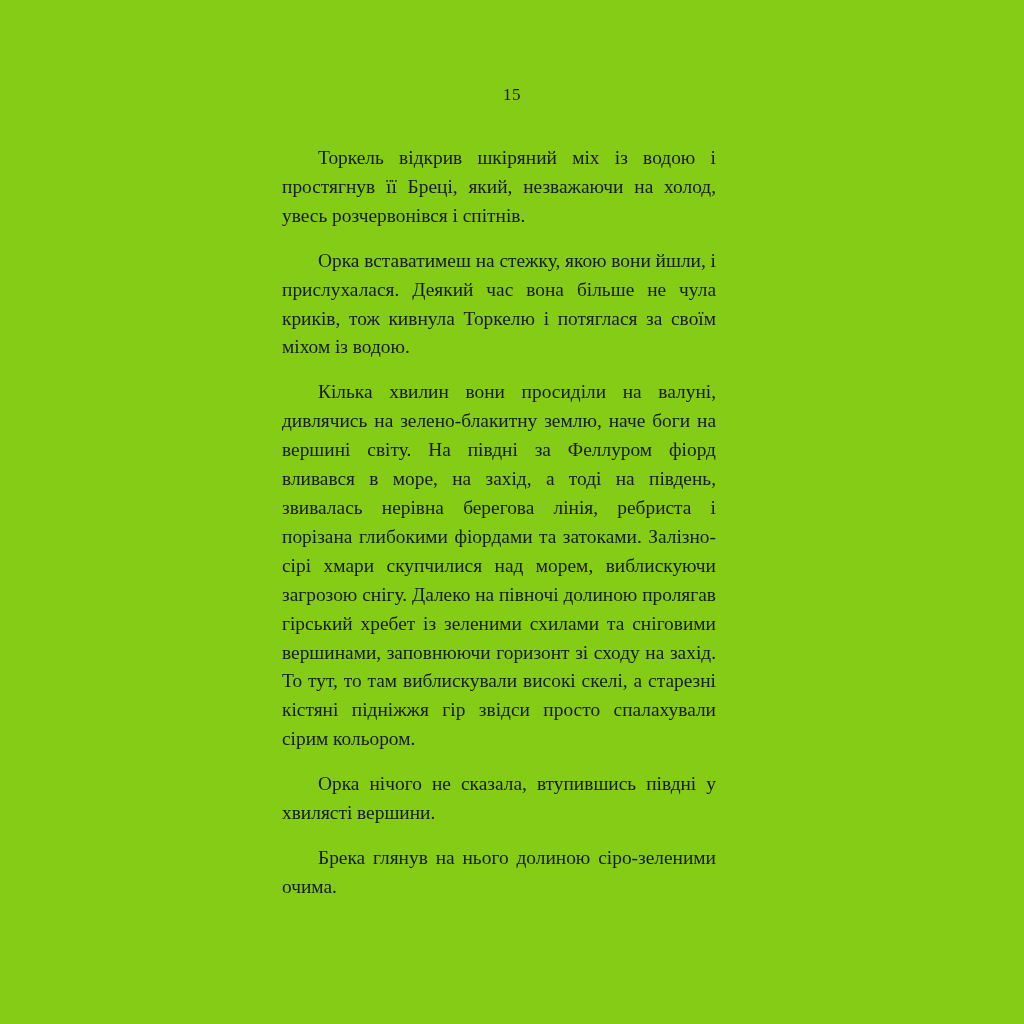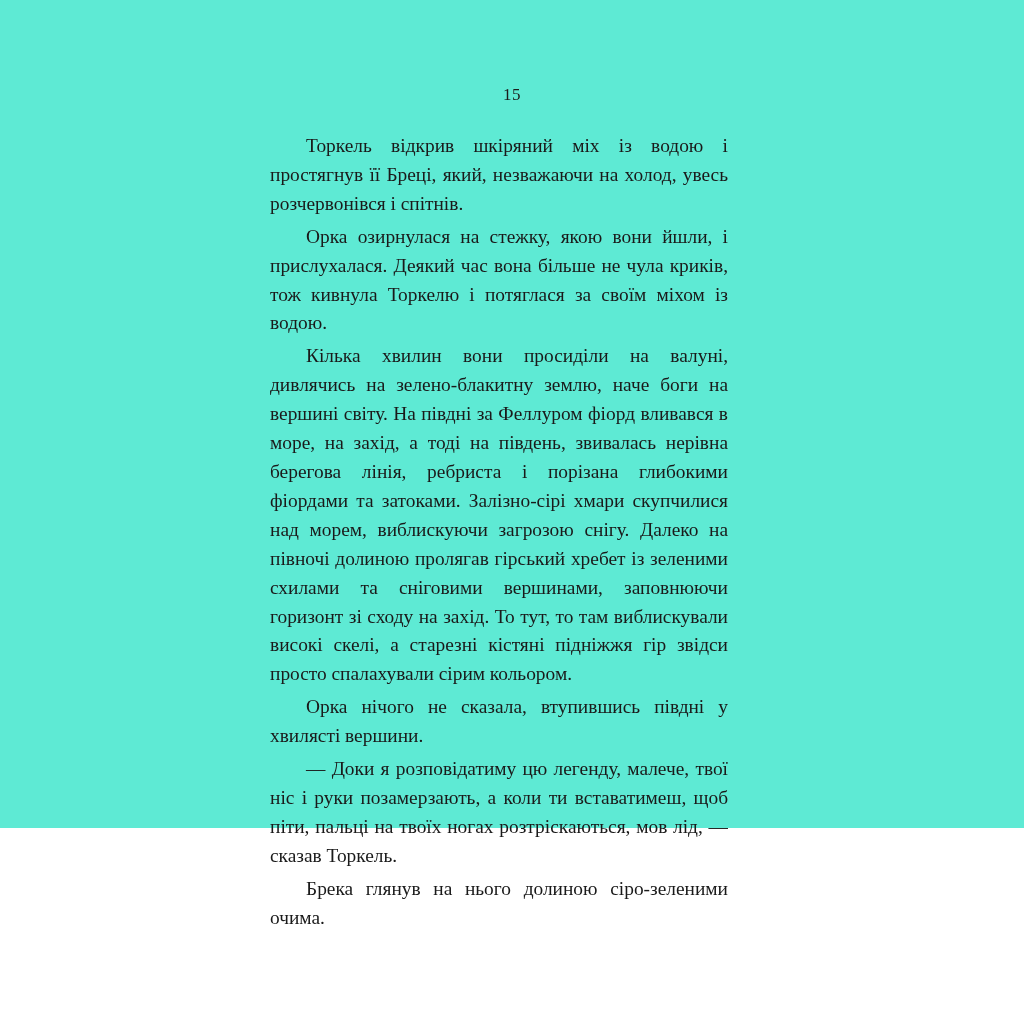--- a/index.html
+++ b/index.html
@@ -13,22 +13,22 @@
     height: 1024px;
     overflow: hidden;
     font-family: "Liberation Serif", "DejaVu Serif", serif;
     color: #1a1a1a;
     -webkit-font-smoothing: antialiased;
   }
 
   .page {
     position: relative;
     width: 1024px;
-    height: 828px;
-    background: #5eead4;
+    height: 1024px;
+    background: #84cc16;
   }
 
   
   .folio {
     position: absolute;
     top: 84px;
     left: 0;
     width: 1024px;
     text-align: center;
     font-family: "Liberation Serif", "DejaVu Serif", serif;
@@ -40,21 +40,21 @@
 
   
   .textblock {
     position: absolute;
     left: 266px;
     top: 128px;
     width: 466px;
   }
 
   .para {
-    margin: 4px;
+    margin: 16px;
     font-size: 19.4px;
     line-height: 28.9px;
     text-align: justify;
     text-justify: inter-word;
     text-indent: 36px;
     hyphens: manual;
     -webkit-hyphens: manual;
     word-spacing: -0.1px;
     color: #1a1a1a;
   }
@@ -66,21 +66,20 @@
 </style>
 </head>
 <body>
 
 <div class="page">
 
   <div class="folio">15</div>
 
   <div class="textblock">
     <p class="para">Торкель відкрив шкіряний міх із водою і простягнув її Бреці, який, незважаючи на холод, увесь розчервонівся і спітнів.</p>
-    <p class="para">Орка озирнулася на стежку, якою вони йшли, і прислухалася. Деякий час вона більше не чула криків, тож кивнула Торкелю і потяглася за своїм міхом із водою.</p>
+    <p class="para">Орка вставатимеш на стежку, якою вони йшли, і прислухалася. Деякий час вона більше не чула криків, тож кивнула Торкелю і потяглася за своїм міхом із водою.</p>
     <p class="para">Кілька хвилин вони просиділи на валуні, дивлячись на зелено-блакитну землю, наче боги на вершині світу. На півдні за Феллуром фіорд вливався в море, на захід, а тоді на південь, звивалась нерівна берегова лінія, ребриста і порізана глибокими фіордами та затоками. Залізно-сірі хмари скупчилися над морем, виблискуючи загрозою снігу. Далеко на півночі долиною пролягав гірський хребет із зеленими схилами та сніговими вершинами, заповнюючи горизонт зі сходу на захід. То тут, то там виблискували високі скелі, а старезні кістяні підніжжя гір звідси просто спалахували сірим кольором.</p>
     <p class="para">Орка нічого не сказала, втупившись півдні у хвилясті вершини.</p>
-    <p class="para">— Доки я розповідатиму цю легенду, малече, твої ніс і руки позамерзають, а коли ти вставатимеш, щоб піти, пальці на твоїх ногах розтріскаються, мов лід, — сказав Торкель.</p>
     <p class="para">Брека глянув на нього долиною сіро-зеленими очима.</p>
 
   </div>
 
 </div>
 
 </body></html>

